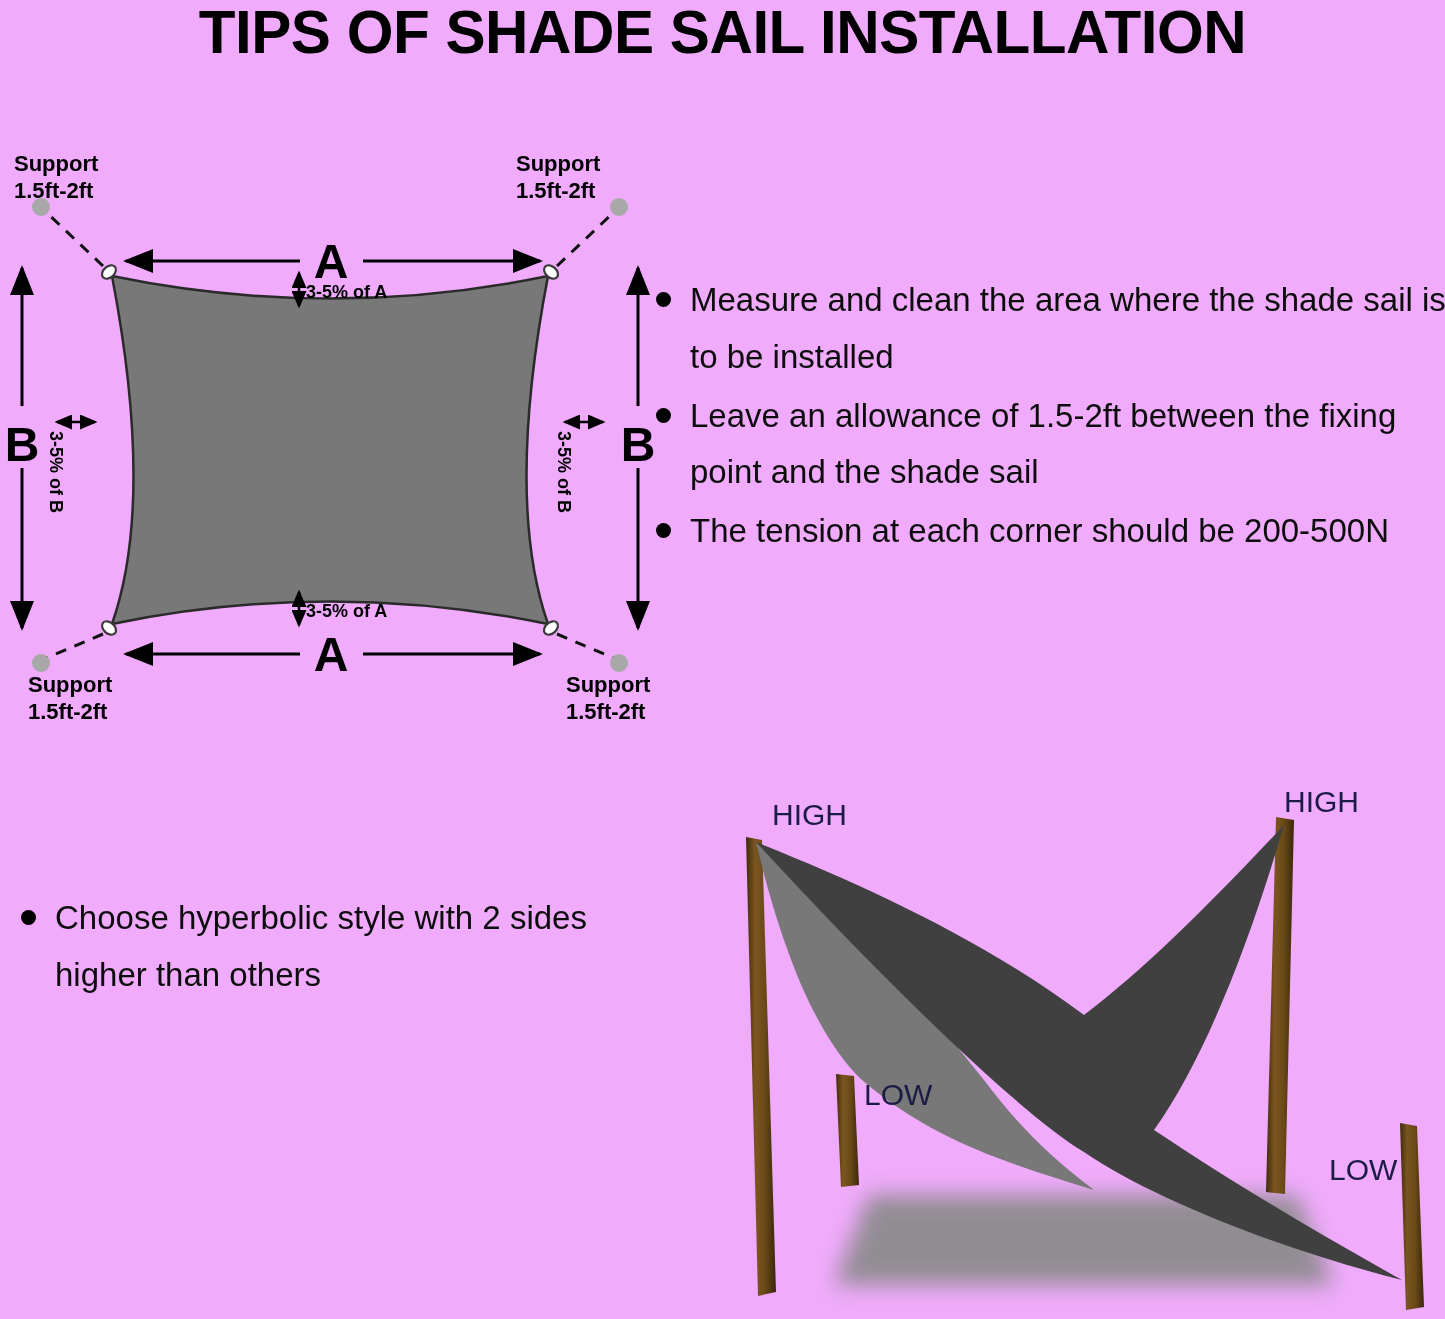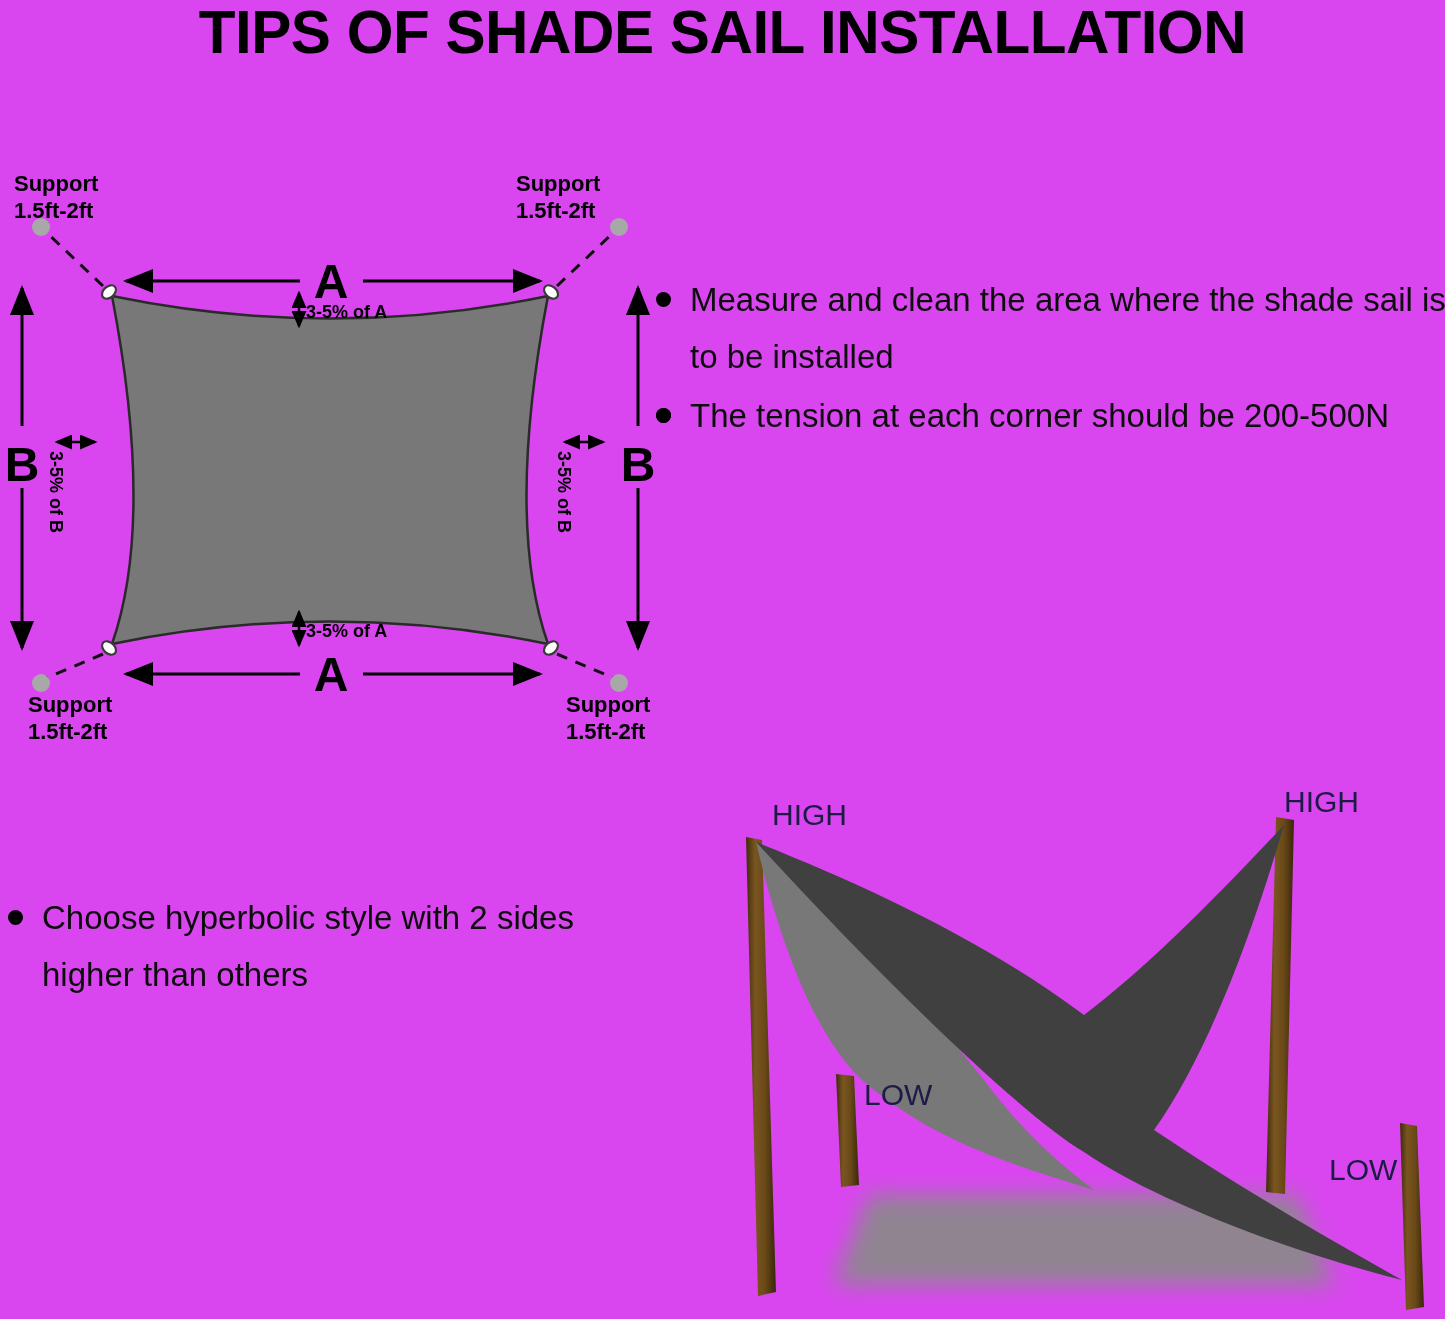--- a/index.html
+++ b/index.html
@@ -7,21 +7,21 @@
     padding: 0;
     background: #ffffff;
   }
   body {
     font-family: "Liberation Sans", sans-serif;
   }
   #page {
     position: relative;
     width: 1445px;
     height: 1319px;
-    background: #d946ef;
+    background: #f0abfc;
     overflow: hidden;
   }
 
   
   #title {
     position: absolute;
     left: 0;
     top: -4px;
     width: 1445px;
     text-align: center;
@@ -34,21 +34,21 @@
     transform-origin: center top;
     white-space: nowrap;
   }
 
   
   .panel {
     position: absolute;
   }
   #diagram-panel {
     left: 0px;
-    top: 166px;
+    top: 146px;
     width: 660px;
     height: 590px;
   }
   #hypar-panel {
     left: 684px;
     top: 780px;
     width: 790px;
     height: 539px;
   }
 
@@ -83,20 +83,21 @@
   }
   #tips-right li { margin-bottom: 2px; }
   #tips-right li .dot { top: 20px; }
 
   #tips-left {
     left: 0px;
     top: 890px;
     width: 640px;
     font-size: 33px;
     line-height: 1.72;
+    padding-left: 13px;
   }
   #tips-left li { margin-bottom: 2px; }
   #tips-left li .dot { top: 20px; }
 
   
   svg text {
     font-family: "Liberation Sans", sans-serif;
     fill: #000000;
   }
   .lbl-support {
@@ -233,20 +234,21 @@
     </svg>
   </div>
 
   <ul class="bullet-list" id="tips-right">
     <li>
       <span class="dot"></span>
       <span>Measure and clean the area where the shade sail is to be installed</span>
     </li>
     <li>
       <span class="dot"></span>
+      <span>Leave an allowance of 1.5-2ft between the fixing point and the shade sail</span>
     </li>
     <li>
       <span class="dot"></span>
       <span>The tension at each corner should be 200-500N</span>
     </li>
   </ul>
 
   <ul class="bullet-list" id="tips-left">
     <li>
       <span class="dot"></span>

